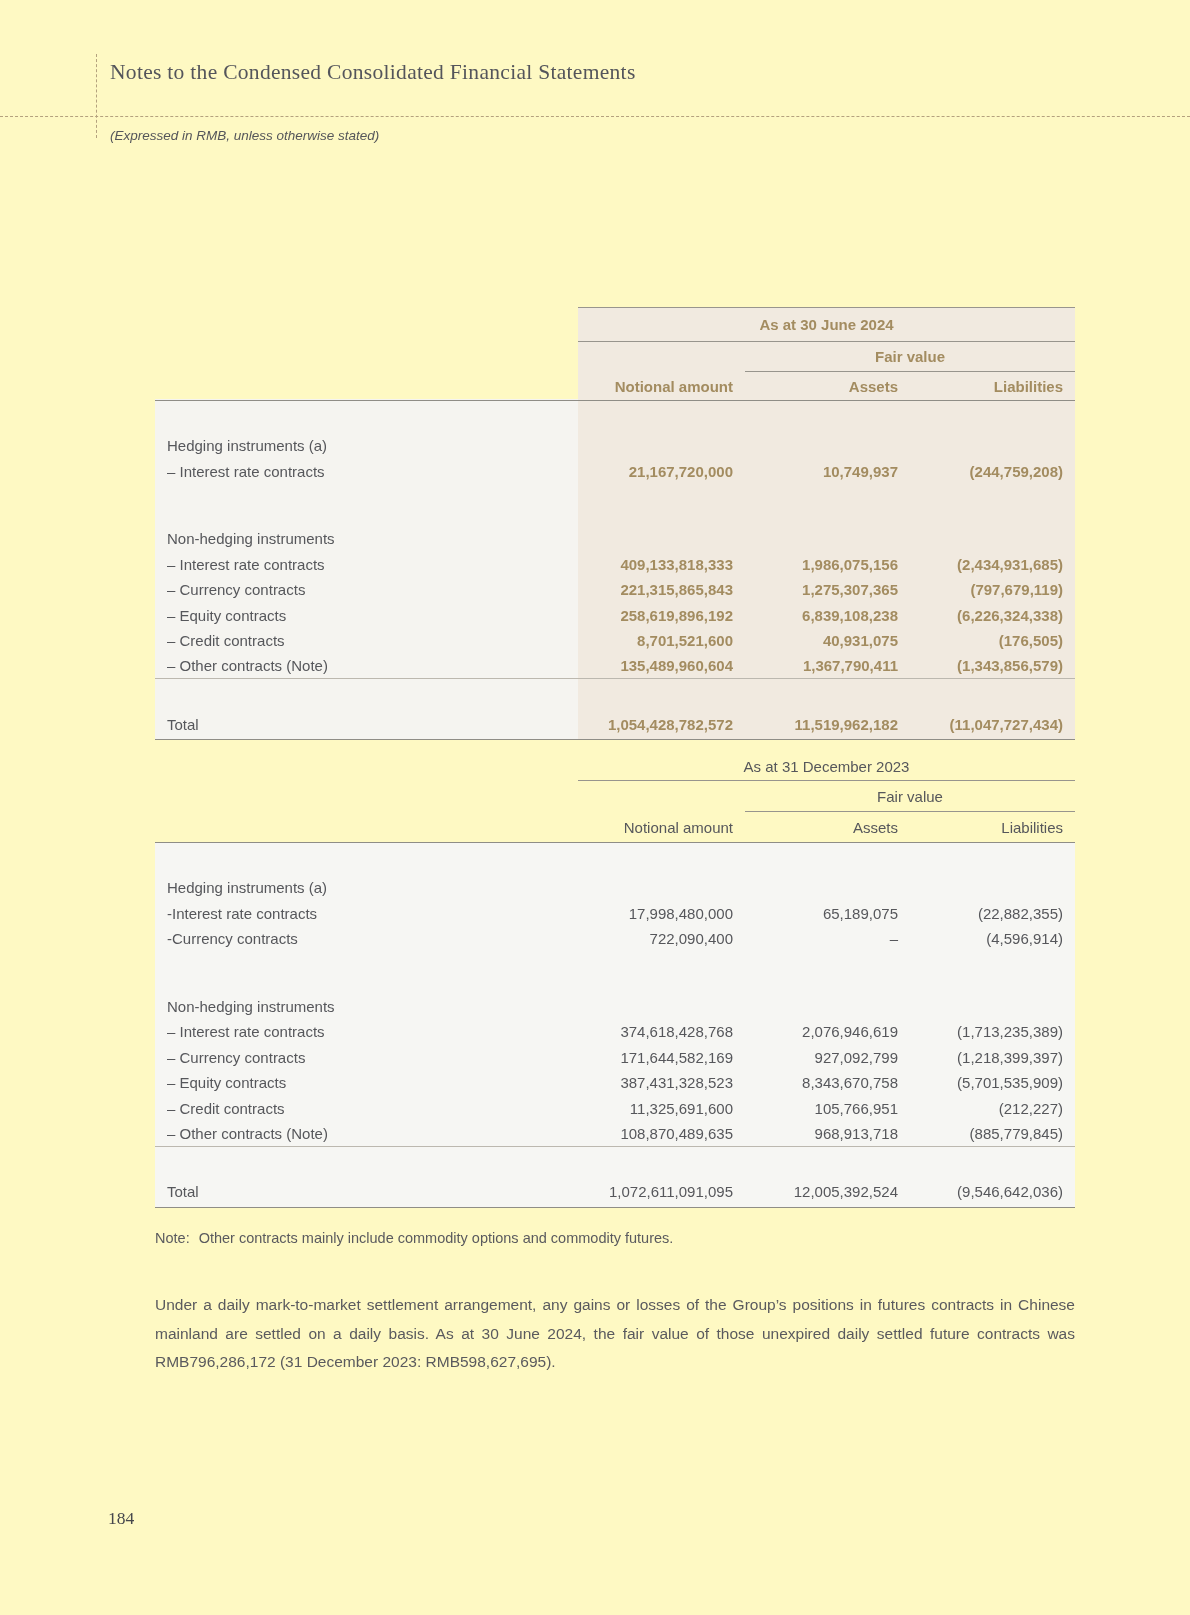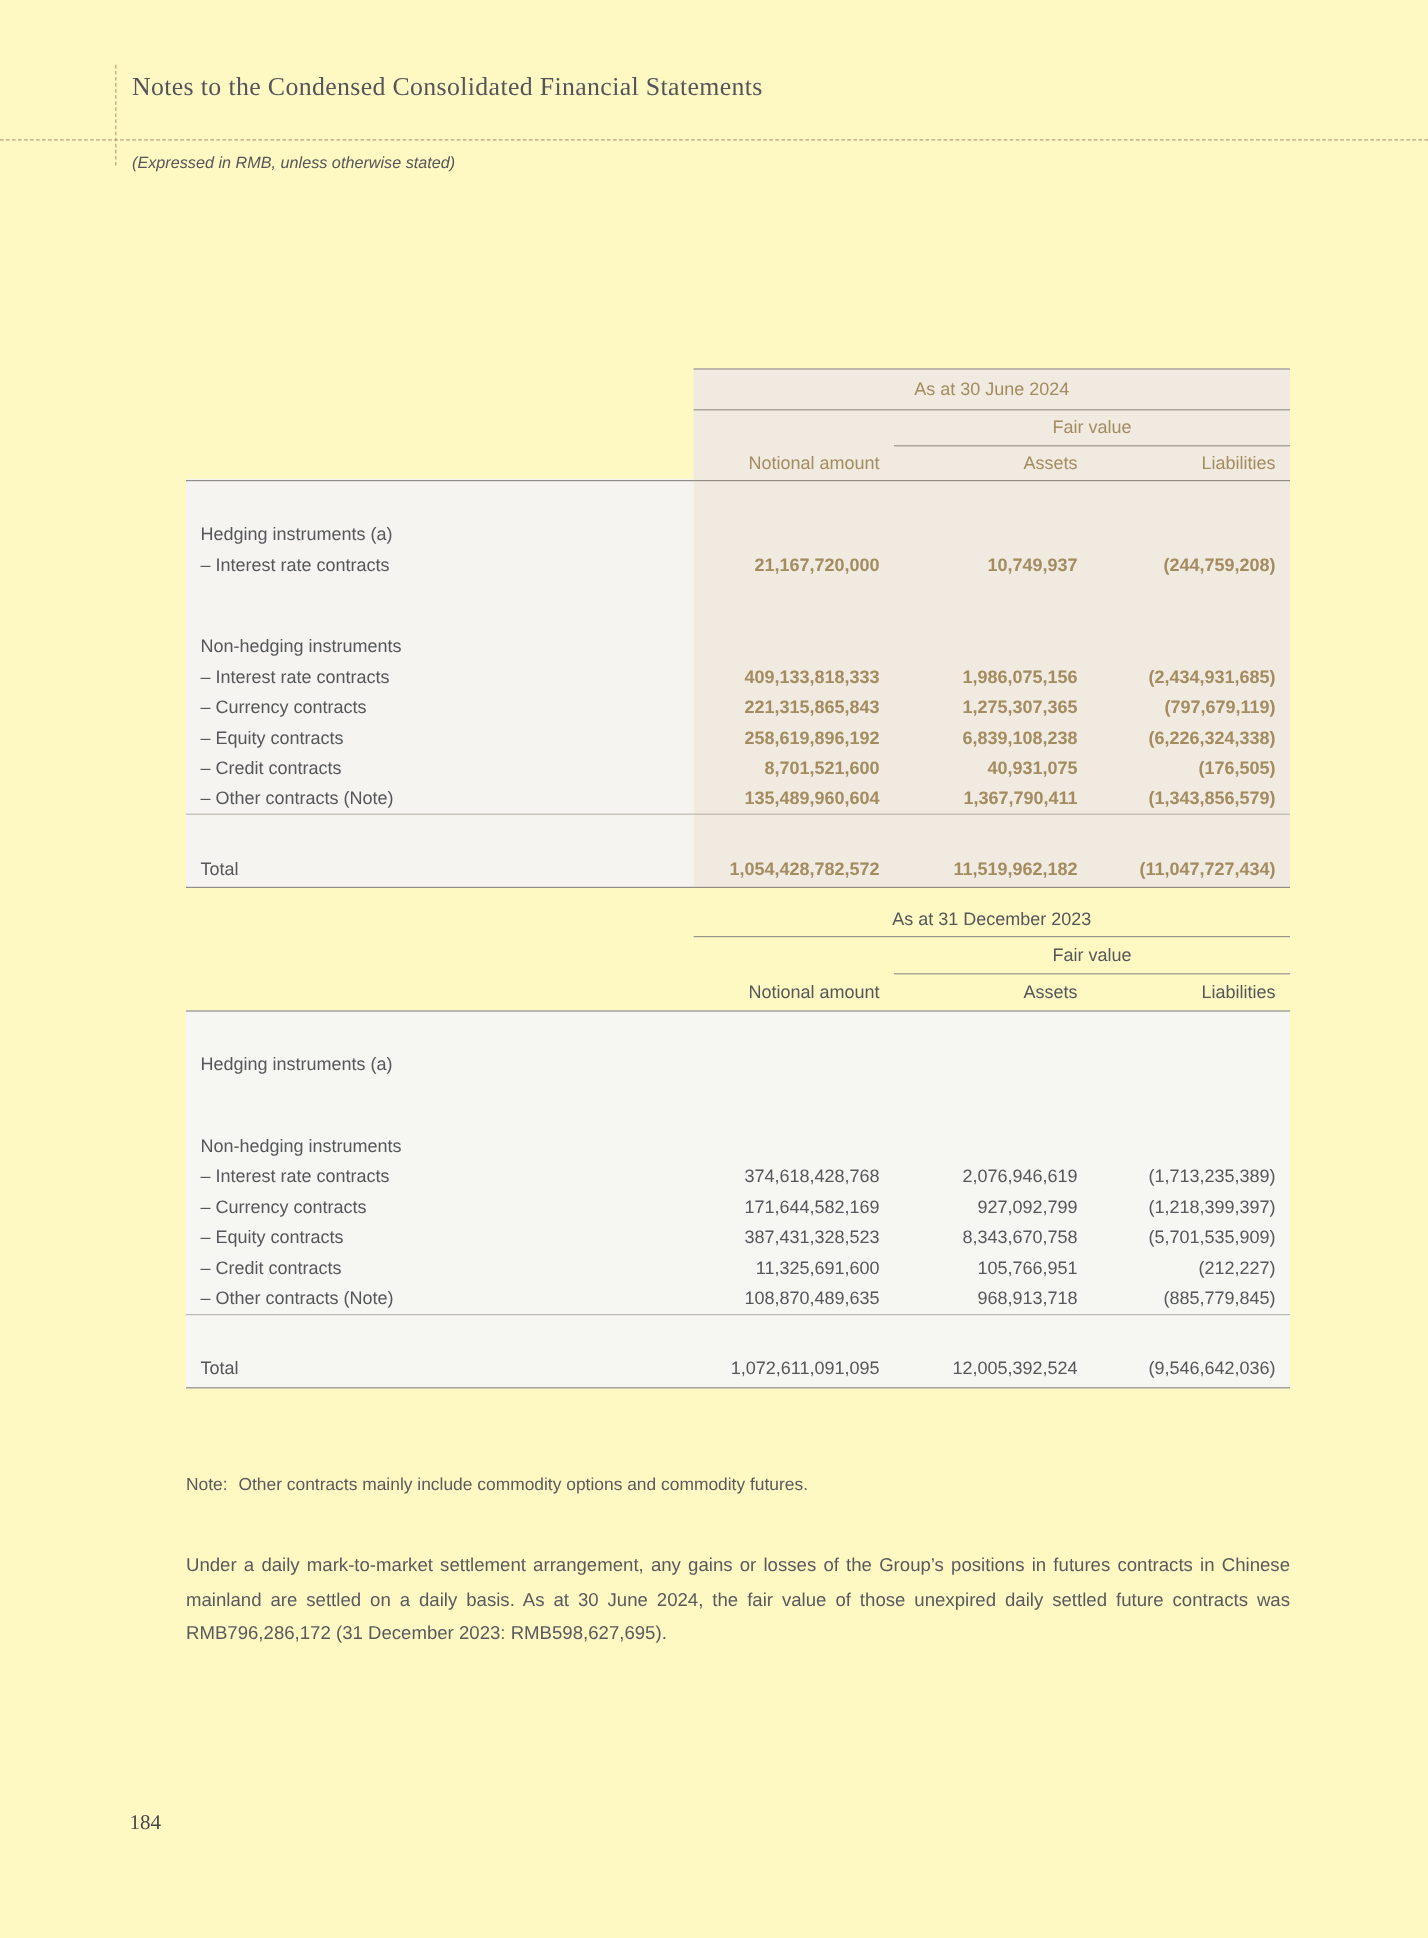--- a/index.html
+++ b/index.html
@@ -78,21 +78,21 @@
   .t2024 .hrowB{height:30px;}
   .t2023 .hrowB{height:31px;}
 
   .hrowC{
     display:grid;grid-template-columns:423px 167px 165px 165px;
     align-items:center;border-bottom:1px solid #8f8d86;box-sizing:border-box;
   }
   .t2024 .hrowC{height:29px;}
   .t2023 .hrowC{height:31px;}
 
-  .t2024 .thead{font-weight:normal;color:var(--accent);}
+  .t2024 .thead{font-weight:bold;color:var(--accent);}
   .t2023 .thead{color:var(--text);}
 
   .trow{
     display:grid;grid-template-columns:423px 167px 165px 165px;
     align-items:center;height:25.5px;box-sizing:border-box;
   }
   .tbody .group{margin-top:42px;}
   .tbody .group:first-child{margin-top:32px;}
   .tbody .total{margin-top:30px;height:31px;border-bottom:1px solid #8f8d86;}
   .trow.rule{border-bottom:1px solid var(--rule);}
@@ -223,20 +223,32 @@
         <div class="cell num">Liabilities</div>
       </div>
     </div>
     <div class="tbody">
         <div class="trow group">
           <div class="cell label">Hedging instruments (a)</div>
           <div class="cell num"></div>
           <div class="cell num"></div>
           <div class="cell num"></div>
         </div>
+        <div class="trow data">
+          <div class="cell label">-Interest rate contracts</div>
+          <div class="cell num">17,998,480,000</div>
+          <div class="cell num">65,189,075</div>
+          <div class="cell num">(22,882,355)</div>
+        </div>
+        <div class="trow data">
+          <div class="cell label">-Currency contracts</div>
+          <div class="cell num">722,090,400</div>
+          <div class="cell num">–</div>
+          <div class="cell num">(4,596,914)</div>
+        </div>
         <div class="trow group">
           <div class="cell label">Non-hedging instruments</div>
           <div class="cell num"></div>
           <div class="cell num"></div>
           <div class="cell num"></div>
         </div>
         <div class="trow data">
           <div class="cell label">– Interest rate contracts</div>
           <div class="cell num">374,618,428,768</div>
           <div class="cell num">2,076,946,619</div>

